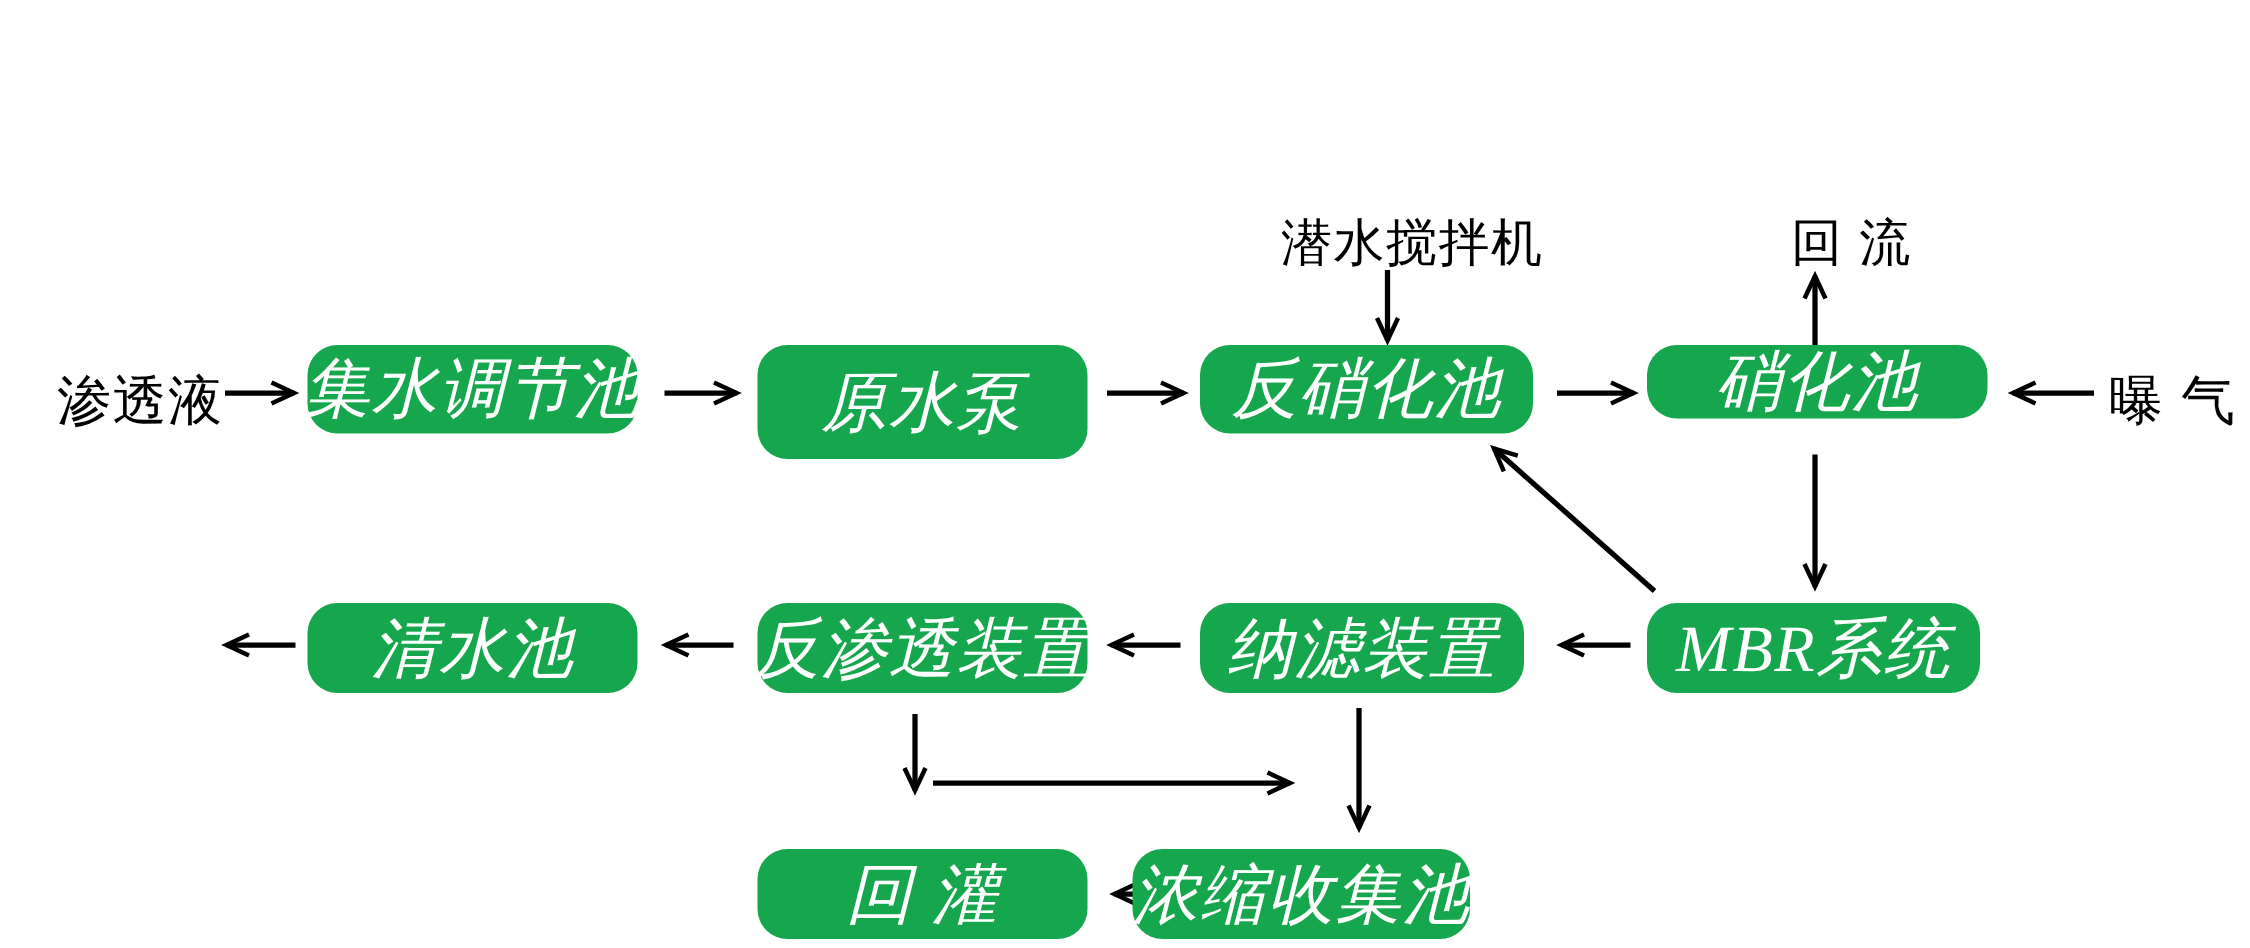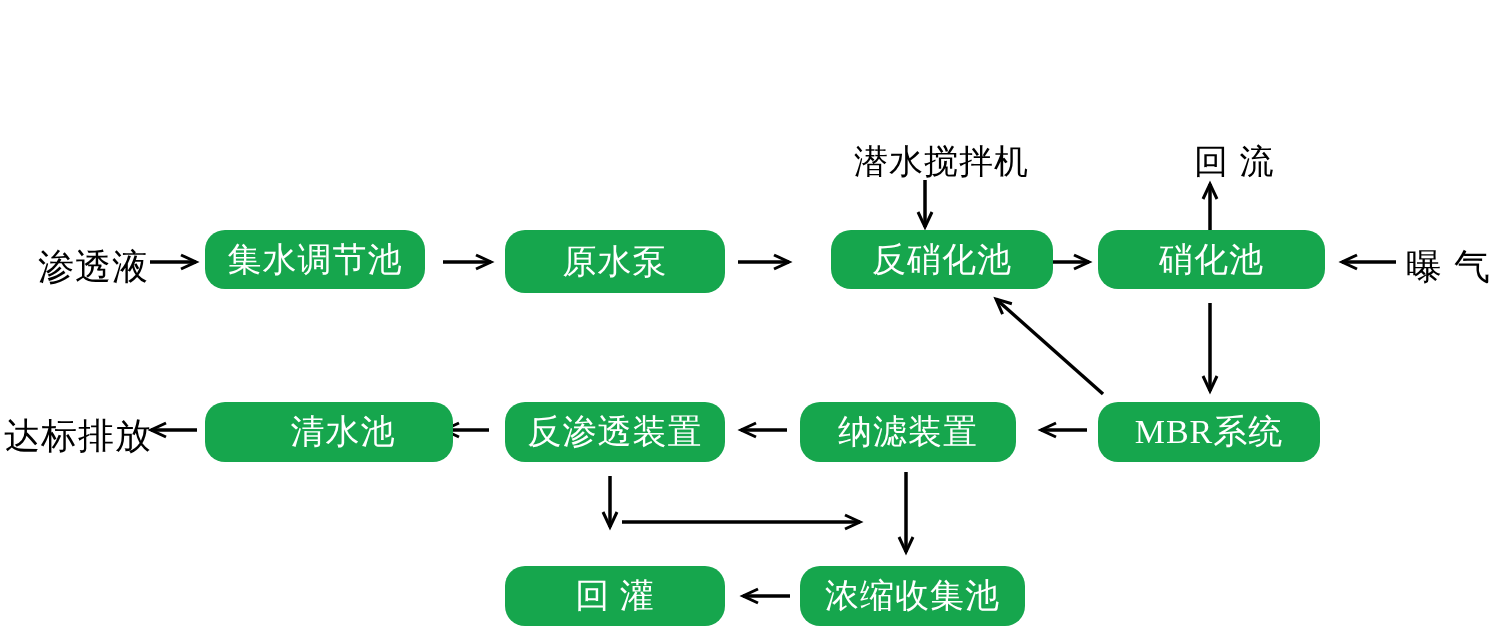--- a/index.html
+++ b/index.html
@@ -2,21 +2,21 @@
 <html style="--box-green: #16a64d; --title-green: #1aa34a; --arrow-black: #000000;"><head>
 <meta charset="utf-8">
 <style>
   html,body{margin:0;padding:0;background:#fff;}
   .canvas{position:relative;width:1500px;height:632px;background:#ffffff;overflow:hidden;
           font-family:"Liberation Sans",sans-serif;}
   .title{position:absolute;left:668px;top:5px;font-size:42px;font-weight:bold;
          letter-spacing:2px;color:var(--title-green,#1aa34a);white-space:nowrap;}
   .box{position:absolute;background:var(--box-green,#16a64d);border-radius:20px;
        color:#ffffff;display:flex;align-items:center;justify-content:center;
-       font-family:"Liberation Serif",serif;font-size:34px;letter-spacing:1px;white-space:nowrap;}
+       font-family:"Liberation Serif",serif;font-size:44px;letter-spacing:1px;white-space:nowrap;font-style:italic;}
   .lbl{position:absolute;color:#000;font-size:36px;letter-spacing:1px;white-space:nowrap;}
   .lbl.small{font-size:34px;margin-left:20px;}
   svg.arrows{position:absolute;left:0;top:0;width:1500px;height:632px;pointer-events:none;}
   svg.arrows line{stroke:var(--arrow-black,#000);stroke-width:3.5;fill:none;}
   svg.arrows .head{stroke:var(--arrow-black,#000);stroke-width:3;fill:none;}
 </style>
 </head>
 <body>
 
 <div class="canvas">
@@ -50,28 +50,27 @@
     <line x1="622" y1="522" x2="860" y2="522" marker-end="url(#ah)"></line>
     <line x1="906" y1="472" x2="906" y2="552" marker-end="url(#ah)"></line>
 
     <line x1="790" y1="596" x2="743" y2="596" marker-end="url(#ah)"></line>
   </svg>
 
   <div class="lbl" style="left:38px;top:243px;">渗透液</div>
   <div class="lbl" style="left:1406px;top:243px;">曝 气</div>
   <div class="lbl small" style="left:834px;top:139px;">潜水搅拌机</div>
   <div class="lbl small" style="left:1174px;top:139px;">回 流</div>
-  <div class="lbl" style="left:4px;top:412px;">达标排放</div>
 
   <div class="box" style="left:205px;top:230px;width:220px;height:59px;">集水调节池</div>
-  <div class="box" style="left:505px;top:230px;width:220px;height:63px;">原水泵</div>
-  <div class="box" style="left:800px;top:230px;width:222px;height:59px;margin-left:31px;">反硝化池</div>
-  <div class="box" style="left:1098px;top:230px;width:227px;height:59px;">硝化池</div>
+  <div class="box" style="left:505px;top:230px;width:220px;height:76px;">原水泵</div>
+  <div class="box" style="left:800px;top:230px;width:222px;height:59px;">反硝化池</div>
+  <div class="box" style="left:1098px;top:230px;width:227px;height:49px;">硝化池</div>
 
-  <div class="box" style="left:205px;top:402px;width:220px;height:60px;padding-left:28px;">清水池</div>
+  <div class="box" style="left:205px;top:402px;width:220px;height:60px;">清水池</div>
   <div class="box" style="left:505px;top:402px;width:220px;height:60px;">反渗透装置</div>
   <div class="box" style="left:800px;top:402px;width:216px;height:60px;">纳滤装置</div>
   <div class="box" style="left:1098px;top:402px;width:222px;height:60px;">MBR系统</div>
 
   <div class="box" style="left:505px;top:566px;width:220px;height:60px;">回 灌</div>
-  <div class="box" style="left:800px;top:566px;width:225px;height:60px;">浓缩收集池</div>
+  <div class="box" style="left:755px;top:566px;width:225px;height:60px;">浓缩收集池</div>
 
 </div>
 
 </body></html>

